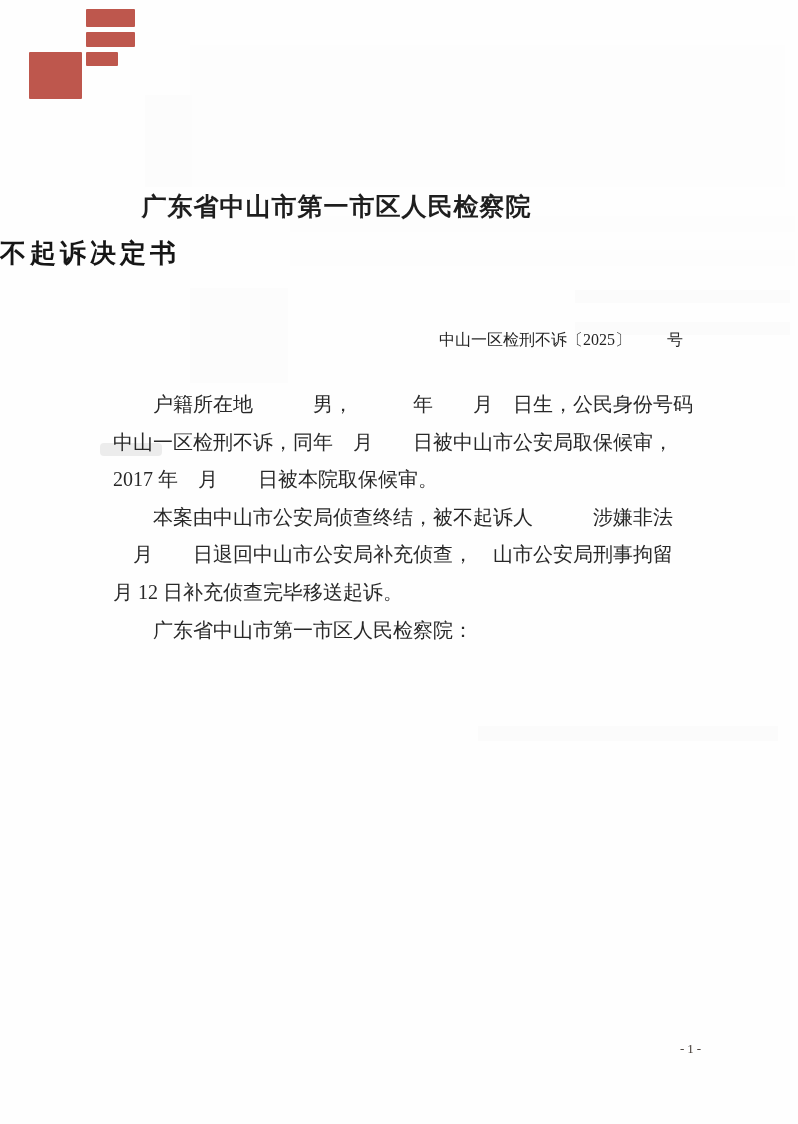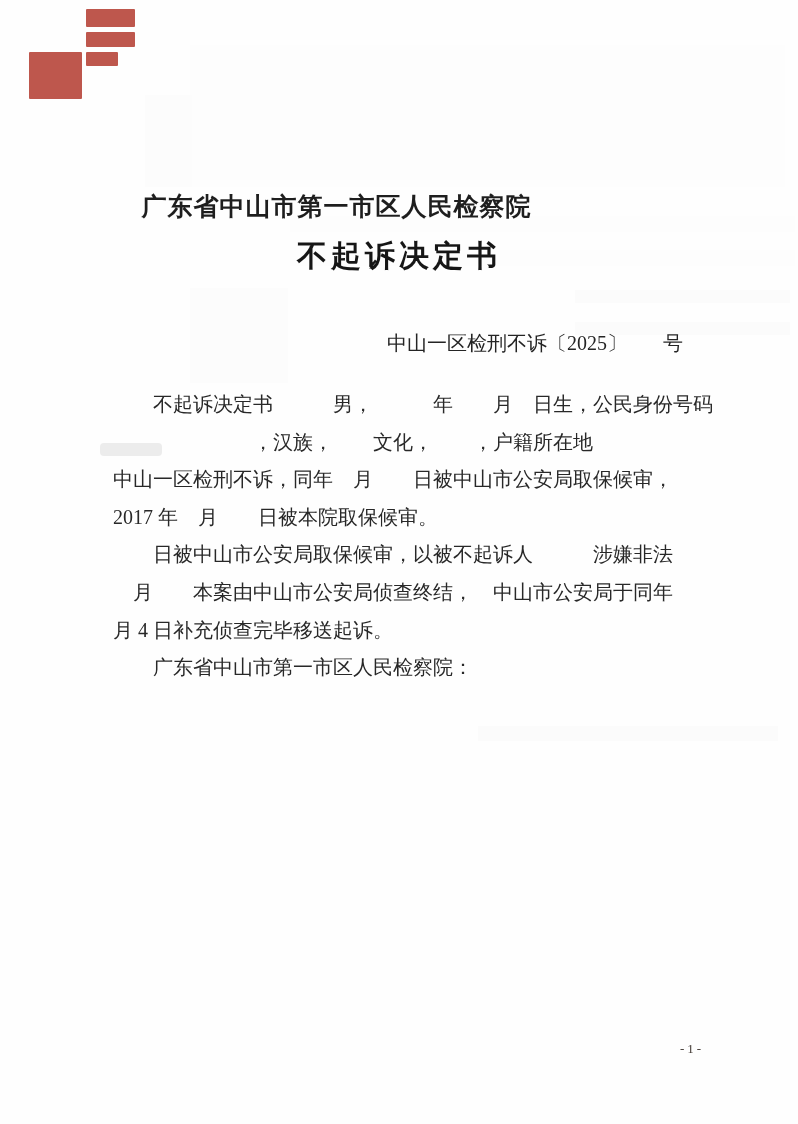--- a/index.html
+++ b/index.html
@@ -55,34 +55,34 @@
     font-weight: 700;
     letter-spacing: 1px;
     color: #1e1e1e;
     margin: 0;
   }
   .doc-title {
     position: absolute;
     top: 236px;
     left: 0;
     width: 798px;
-    text-align: center;
-    font-size: 30px;
+    text-align: left;
+    font-size: 26px;
     font-weight: 700;
     letter-spacing: 4px;
     color: #161616;
     margin: 0;
   }
   .doc-number {
     position: absolute;
     top: 330px;
     right: 115px;
     display: flex;
     align-items: baseline;
-    font-size: 20px;
+    font-size: 16px;
     color: #242424;
   }
   .doc-number .numgap {
     display: inline-block;
     width: 36px;
   }
   .body-text {
     position: absolute;
     top: 386px;
     left: 113px;
@@ -127,25 +127,24 @@
   <h1 class="org-title">广东省中山市第一市区人民检察院</h1>
   <h2 class="doc-title">不起诉决定书</h2>
 
   <div class="doc-number">
     <span>中山一区检刑不诉〔2025〕</span>
     <span class="numgap"></span>
     <span>号</span>
   </div>
 
   <div class="body-text">
-    <div class="body-line">　　不起诉决定书　　　男，　　　年　　月　日生，公民身份号码</div>
-    <div class="body-line">　　　　　　　，汉族，　　文化，　　，户籍所在地</div>
+    <div class="body-line">　　户籍所在地　　　男，　　　年　　月　日生，公民身份号码</div>
     <div class="body-line">中山一区检刑不诉，同年　月　　日被中山市公安局取保候审，</div>
     <div class="body-line">2017 年　月　　日被本院取保候审。</div>
-    <div class="body-line">　　日被中山市公安局取保候审，以被不起诉人　　　涉嫌非法</div>
-    <div class="body-line">　月　　本案由中山市公安局侦查终结，　中山市公安局于同年</div>
-    <div class="body-line">月 4 日补充侦查完毕移送起诉。</div>
+    <div class="body-line">　　本案由中山市公安局侦查终结，被不起诉人　　　涉嫌非法</div>
+    <div class="body-line">　月　　日退回中山市公安局补充侦查，　山市公安局刑事拘留</div>
+    <div class="body-line">月 12 日补充侦查完毕移送起诉。</div>
     <div class="body-line">　　广东省中山市第一市区人民检察院：</div>
   </div>
 
   <div class="page-number">-1-</div>
 
 </div>
 
 </body></html>

